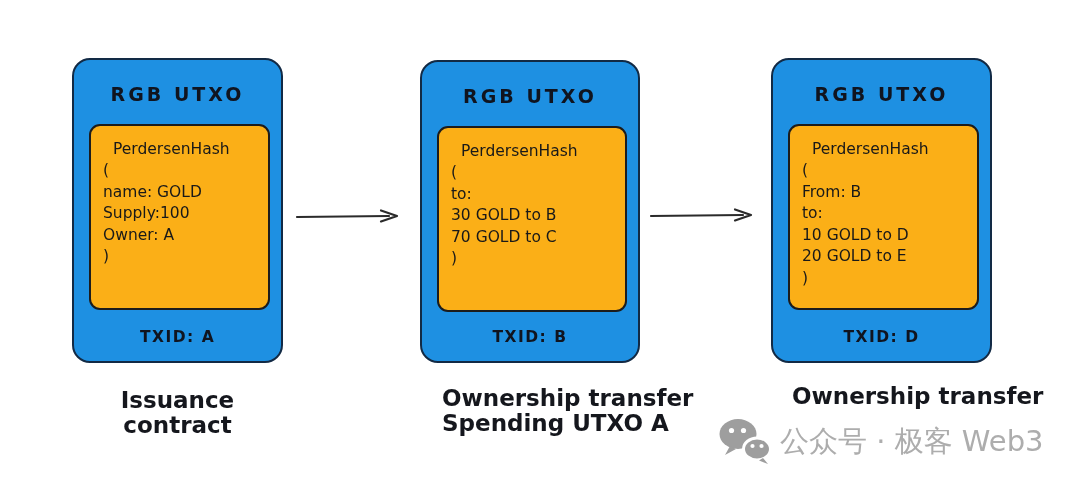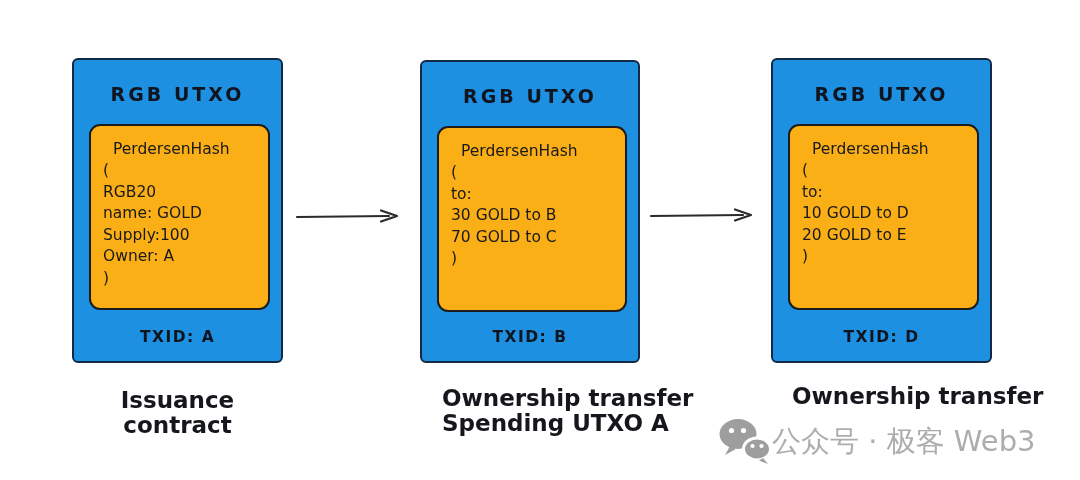--- a/index.html
+++ b/index.html
@@ -9,21 +9,21 @@
     height: 480px;
     background: #ffffff;
     overflow: hidden;
     font-family: "DejaVu Sans", sans-serif;
     color: #14181f;
   }
   .utxo-box {
     position: absolute;
     background: #1E90E2;
     border: 2.5px solid #122a45;
-    border-radius: 6px;
+    border-radius: 18px;
     box-sizing: border-box;
   }
   .box-title {
     margin-top: 23px;
     text-align: center;
     font-size: 19px;
     font-weight: bold;
     letter-spacing: 3px;
     color: #10141f;
   }
@@ -62,38 +62,38 @@
     line-height: 25px;
     color: #15171d;
   }
   .caption.center { text-align: center; }
   .watermark {
     position: absolute;
     left: 718px;
     top: 417px;
     display: flex;
     align-items: center;
+    gap: 8px;
     color: #ADADAD;
     font-size: 29px;
     line-height: 46px;
     white-space: nowrap;
   }
   .watermark .wm-icon { width: 54px; height: 48px; flex: 0 0 auto; }
 </style>
 </head>
 <body>
 
 <div class="canvas">
 
   <div class="utxo-box" style="left:72px; top:58px; width:211px; height:305px;">
     <div class="box-title">RGB UTXO</div>
     <div class="hash-box">
       <div class="hash-title">PerdersenHash</div>
       <div class="hash-line">(</div>
-      <div class="hash-line">RGB20</div>
       <div class="hash-line">name: GOLD</div>
       <div class="hash-line">Supply:100</div>
       <div class="hash-line">Owner: A</div>
       <div class="hash-line">)</div>
     </div>
     <div class="txid">TXID: A</div>
   </div>
 
   <svg class="arrow" style="left:295px; top:206px;" width="108" height="20" viewBox="0 0 108 20">
     <path d="M2 11 L94 10" stroke="#2b2b2b" stroke-width="2.2" fill="none" stroke-linecap="round"></path>
@@ -116,20 +116,21 @@
   <svg class="arrow" style="left:649px; top:205px;" width="108" height="20" viewBox="0 0 108 20">
     <path d="M2 11 L94 10" stroke="#2b2b2b" stroke-width="2.2" fill="none" stroke-linecap="round"></path>
     <path d="M86 4.5 L102 10 L86 15.5" stroke="#2b2b2b" stroke-width="2.2" fill="none" stroke-linecap="round" stroke-linejoin="round"></path>
   </svg>
 
   <div class="utxo-box" style="left:771px; top:58px; width:221px; height:305px;">
     <div class="box-title">RGB UTXO</div>
     <div class="hash-box">
       <div class="hash-title">PerdersenHash</div>
       <div class="hash-line">(</div>
+      <div class="hash-line">From: B</div>
       <div class="hash-line">to:</div>
       <div class="hash-line">10 GOLD to D</div>
       <div class="hash-line">20 GOLD to E</div>
       <div class="hash-line">)</div>
     </div>
     <div class="txid">TXID: D</div>
   </div>
 
   <div class="caption center" style="left:72px; top:388px; width:211px;">
     <div>Issuance contract</div>

